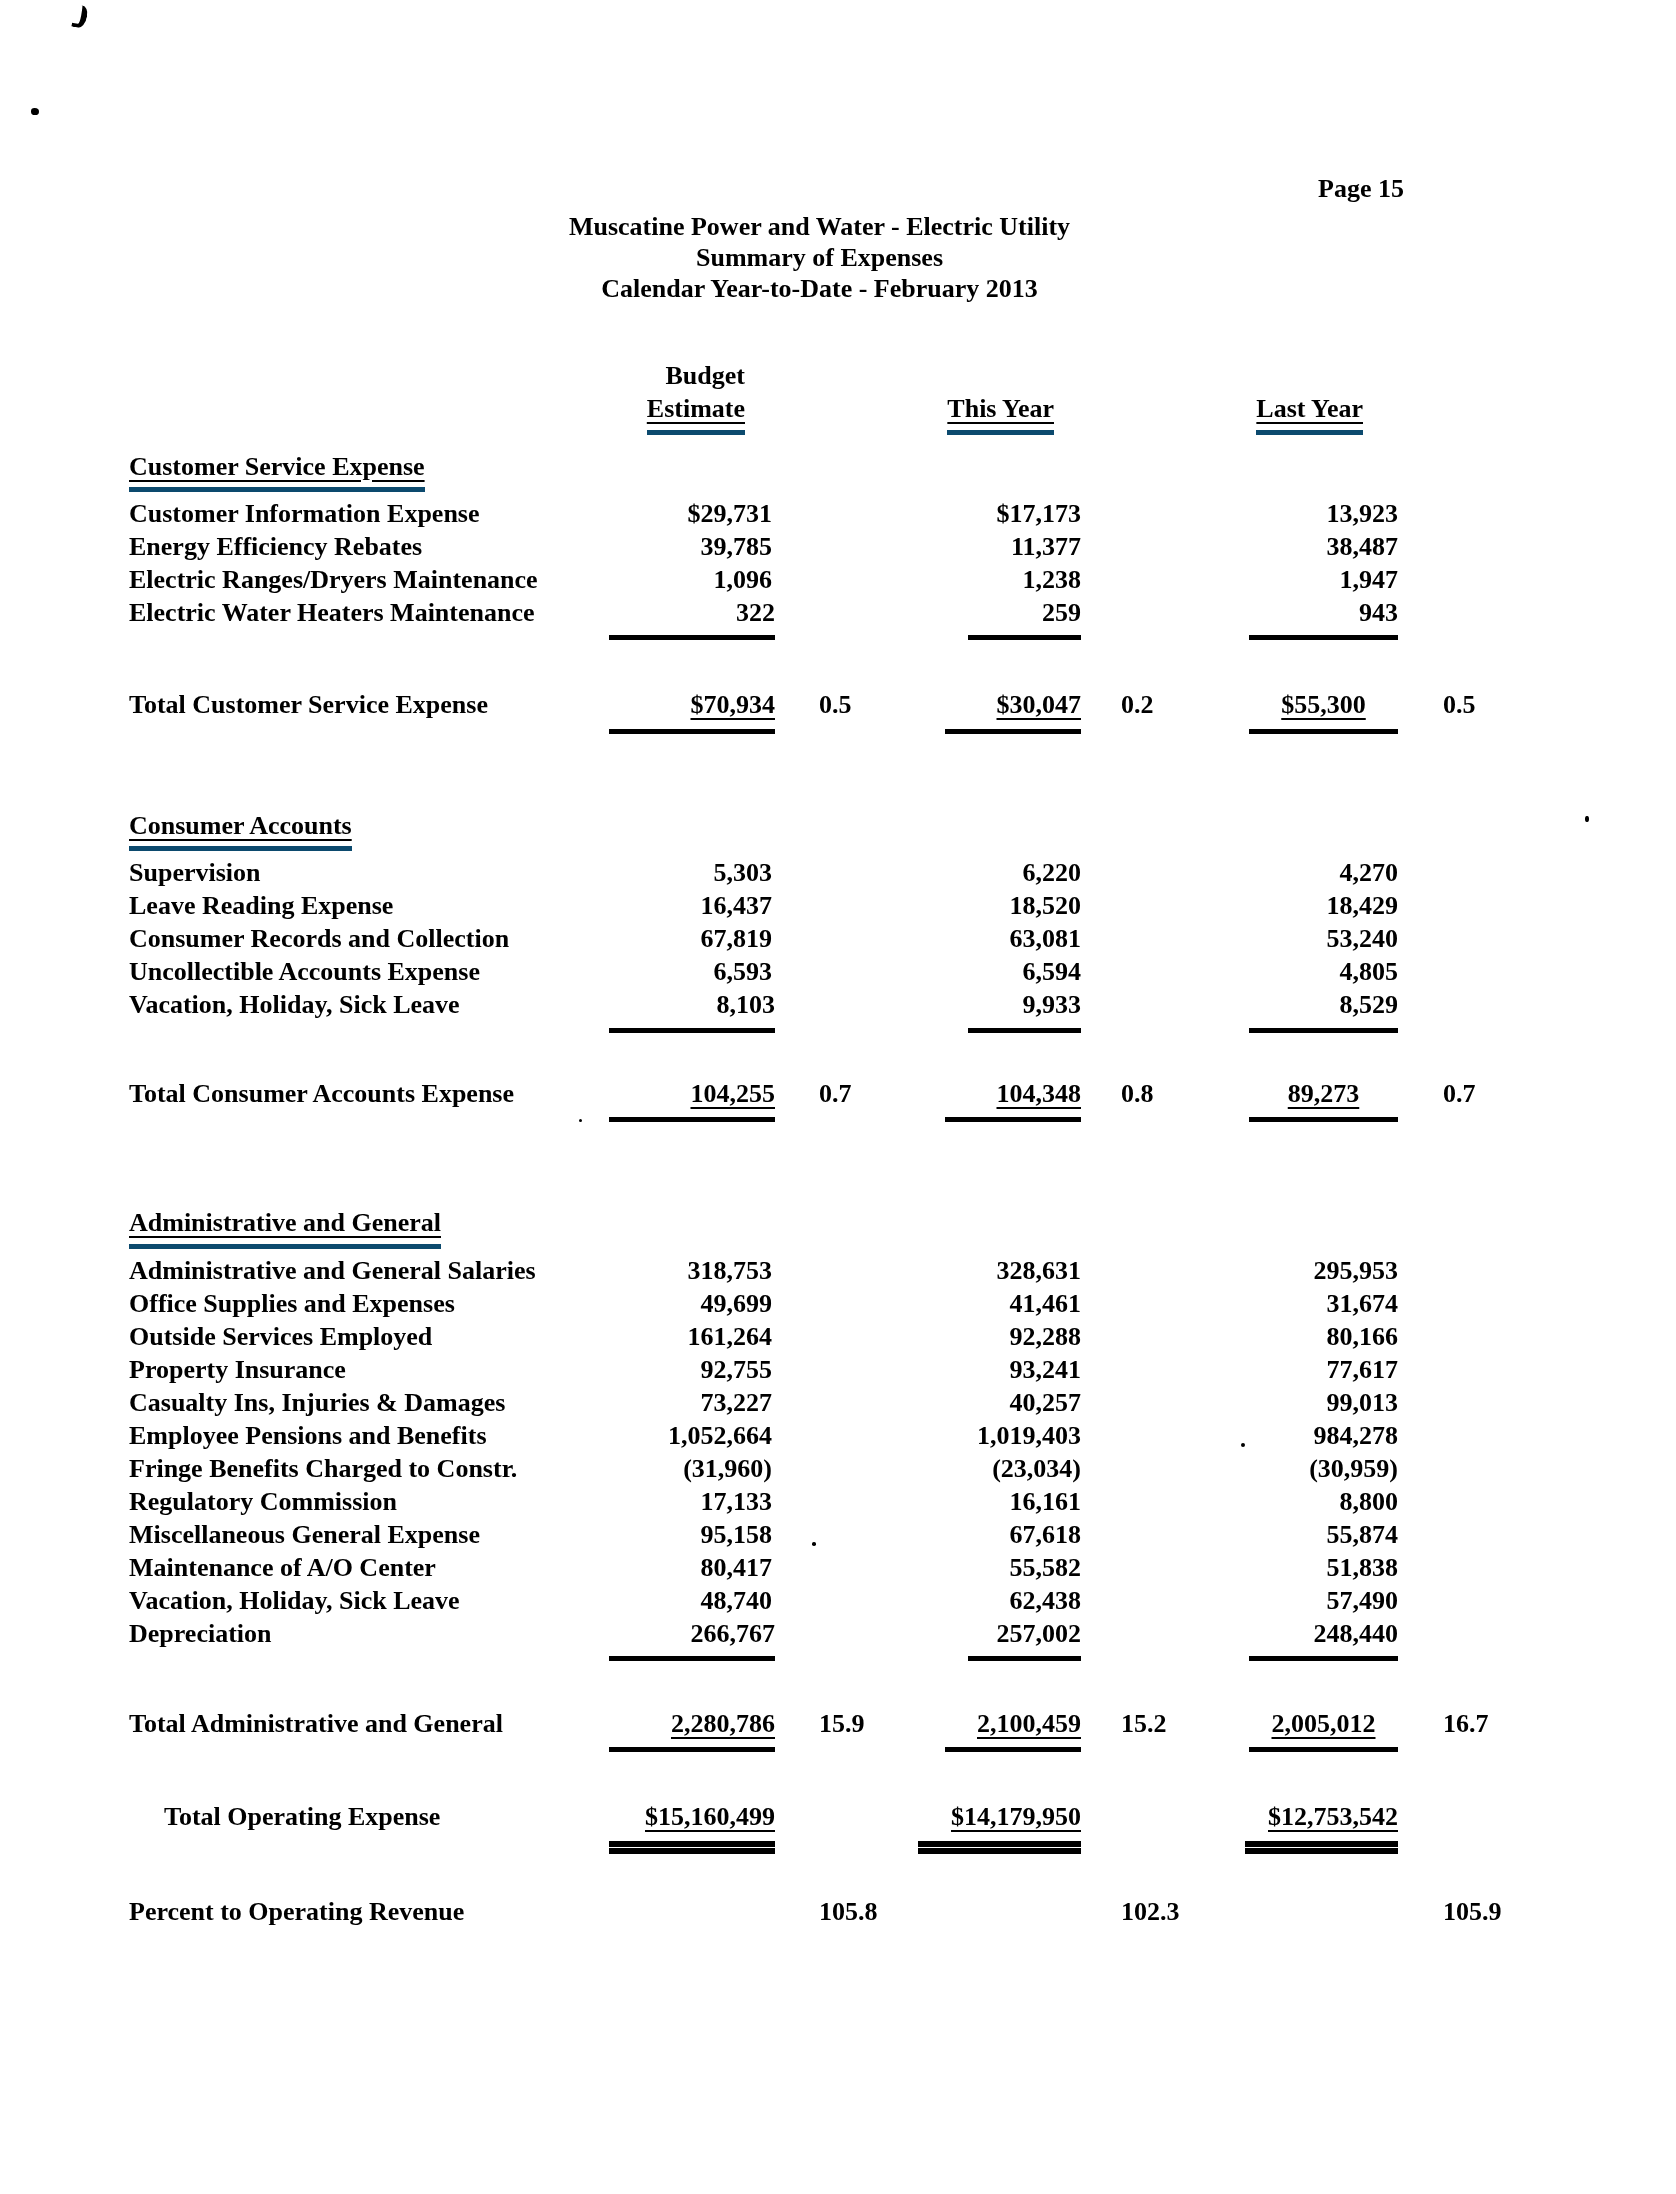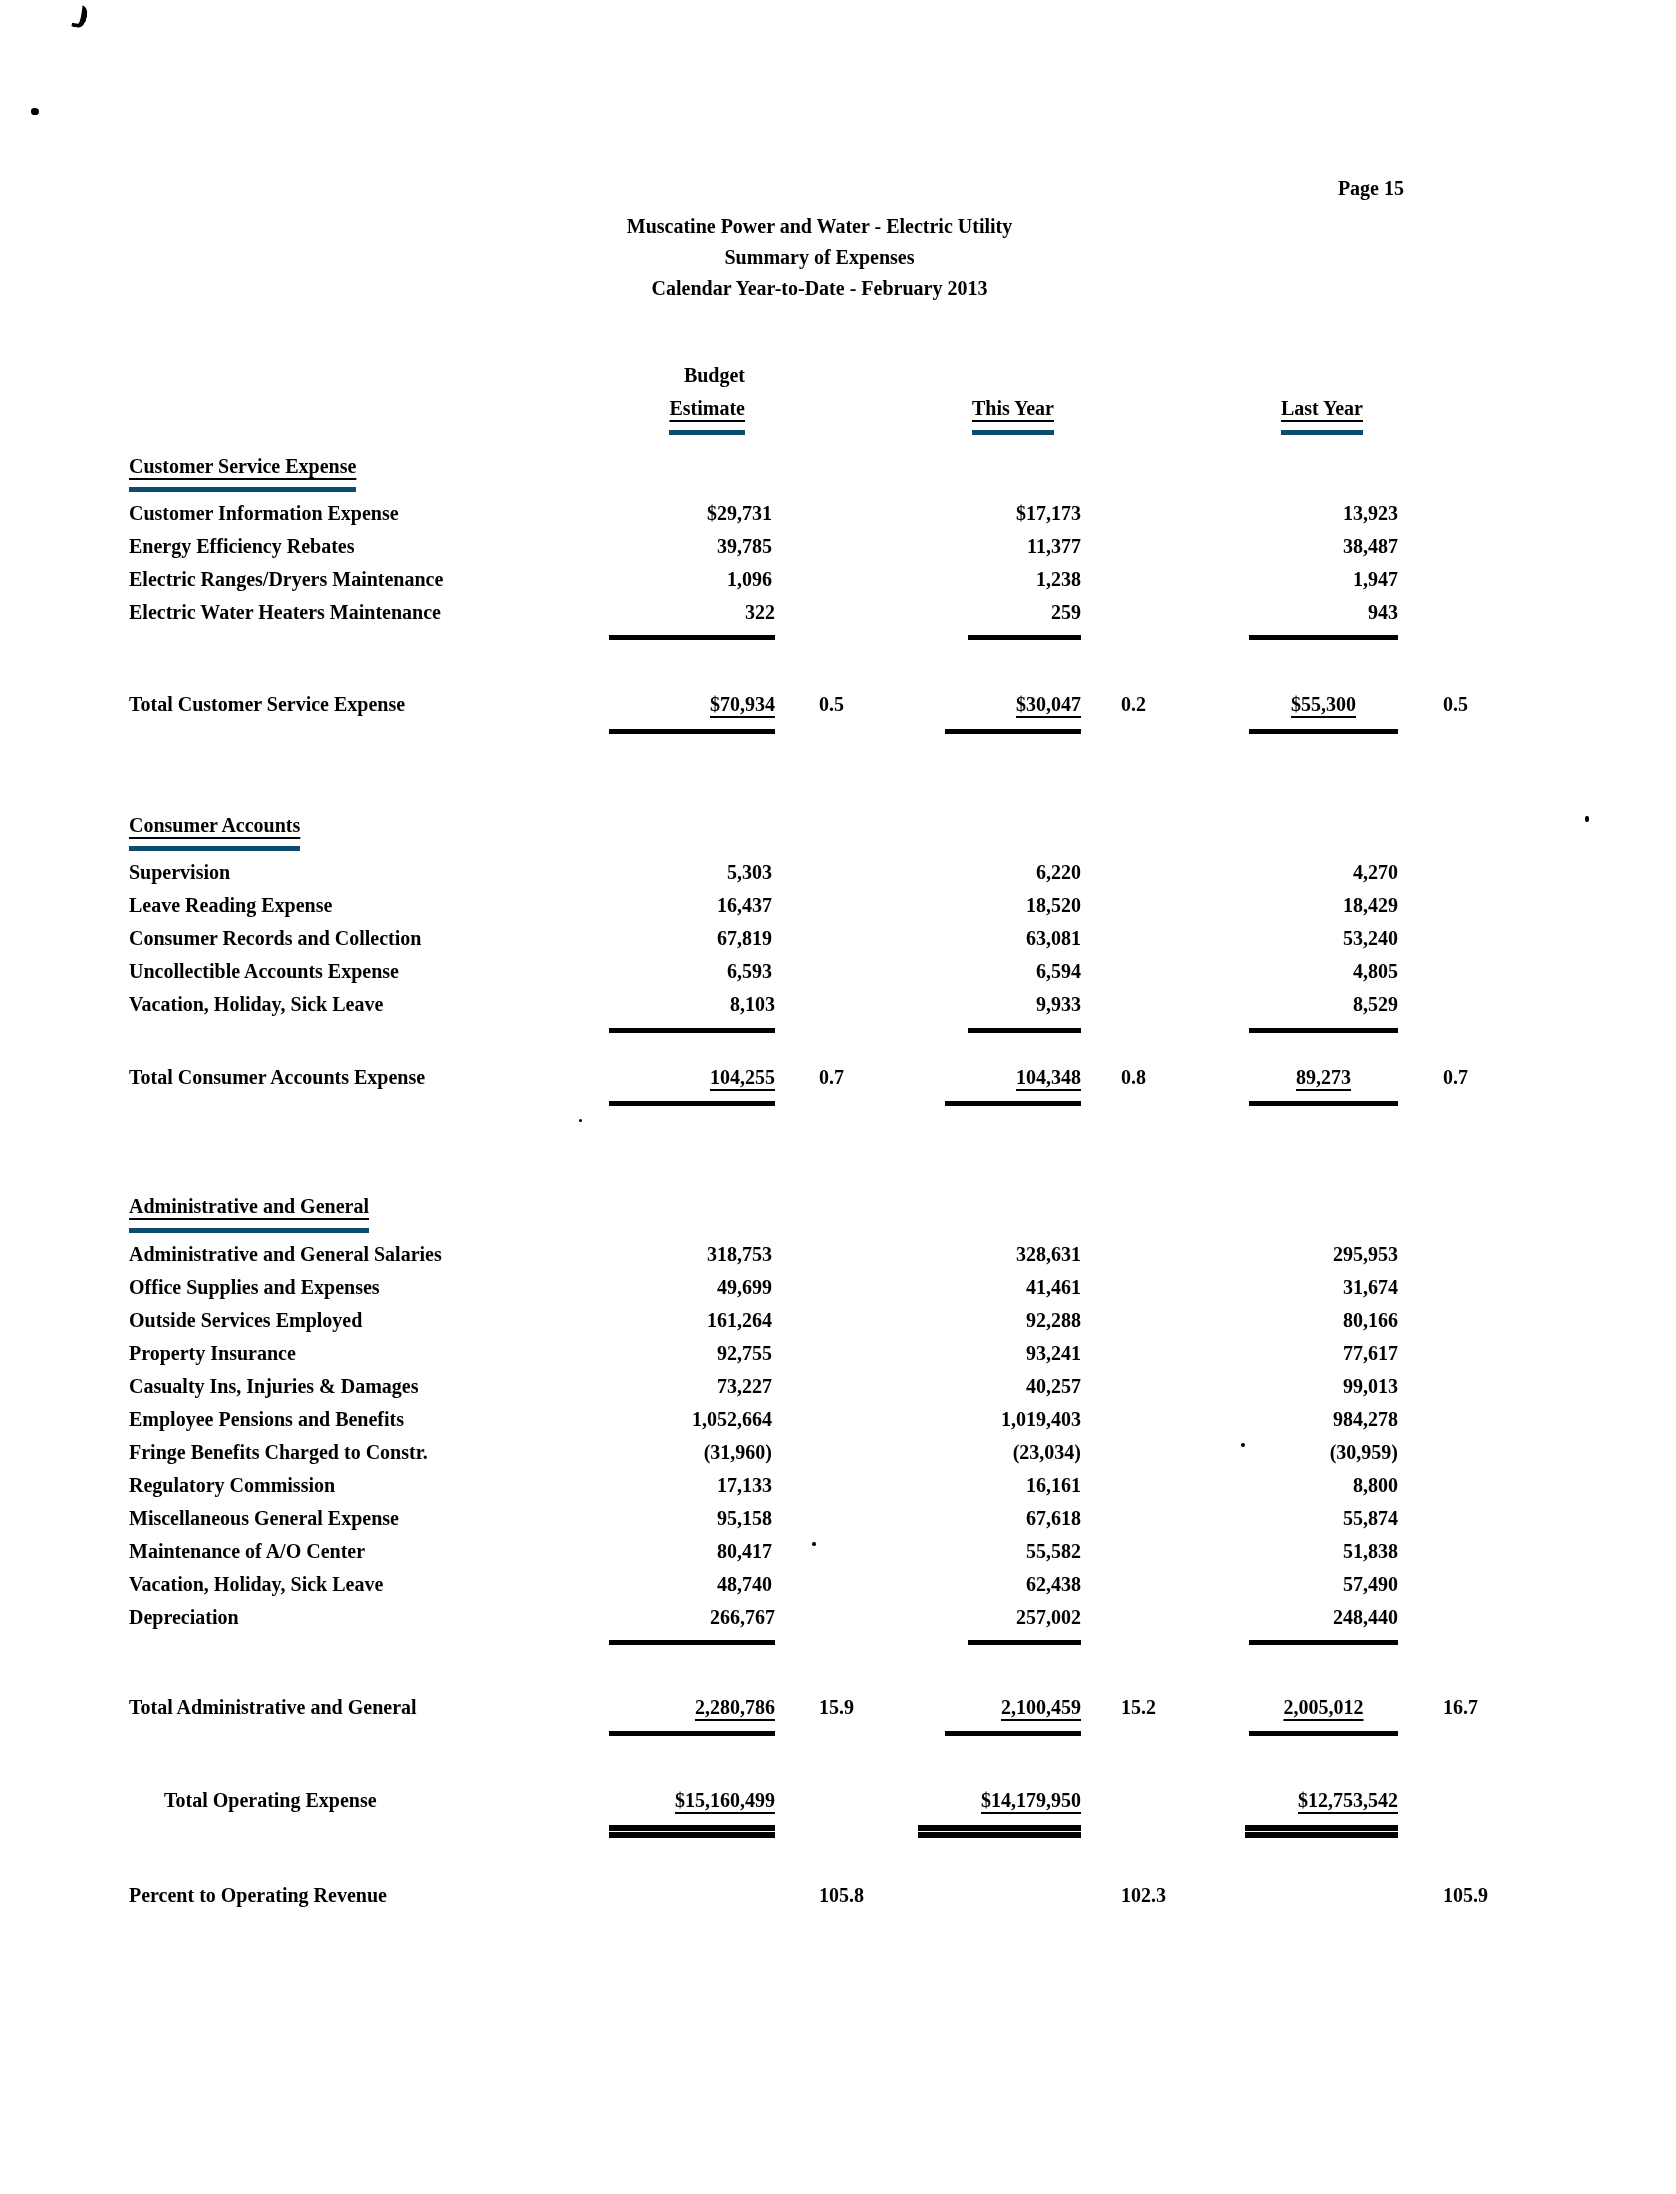--- a/index.html
+++ b/index.html
@@ -5,21 +5,21 @@
   * { box-sizing: border-box; margin: 0; padding: 0; }
   html, body { background: #e8e8e8; }
   .page {
     position: relative;
     width: 1676px;
     height: 2194px;
     background: #ffffff;
     color: #000000;
     font-family: "Liberation Serif", "DejaVu Serif", serif;
     font-weight: 700;
-    font-size: 20px;
+    font-size: 26px;
     line-height: 33px;
     overflow: hidden;
   }
   .content { position: absolute; left: 129px; top: 172px; width: 1381px; }
 
   .pageno { text-align: right; padding-right: 106px; }
 
   .titleblock { margin-top: 6px; text-align: center; }
   .titleblock div { line-height: 31px; }
 
@@ -86,21 +86,21 @@
     padding-bottom: 4.5px;
   }
   .hdr-pad { padding-right: 27px; }
   .hdr-pad-ly { padding-right: 35px; }
 
   .mt-hdr1 { margin-top: 55px; }
   .mt-sechead { margin-top: 15px; margin-bottom: 5px; }
   .mt-total { margin-top: 48px; }
   .mt-sec2 { margin-top: 75px; margin-bottom: 5px; }
   .mt-sec3 { margin-top: 84px; margin-bottom: 5px; }
-  .mt-total2 { margin-top: 28px; }
+  .mt-total2 { margin-top: 44px; }
   .mt-total3 { margin-top: 46px; }
   .mt-grand { margin-top: 48px; }
   .mt-pct { margin-top: 48px; }
   .indent { padding-left: 35px; }
 
   
   .speck { position: absolute; background: #000; }
   .crescent {
     position: absolute;
     left: 73px; top: 5px;

